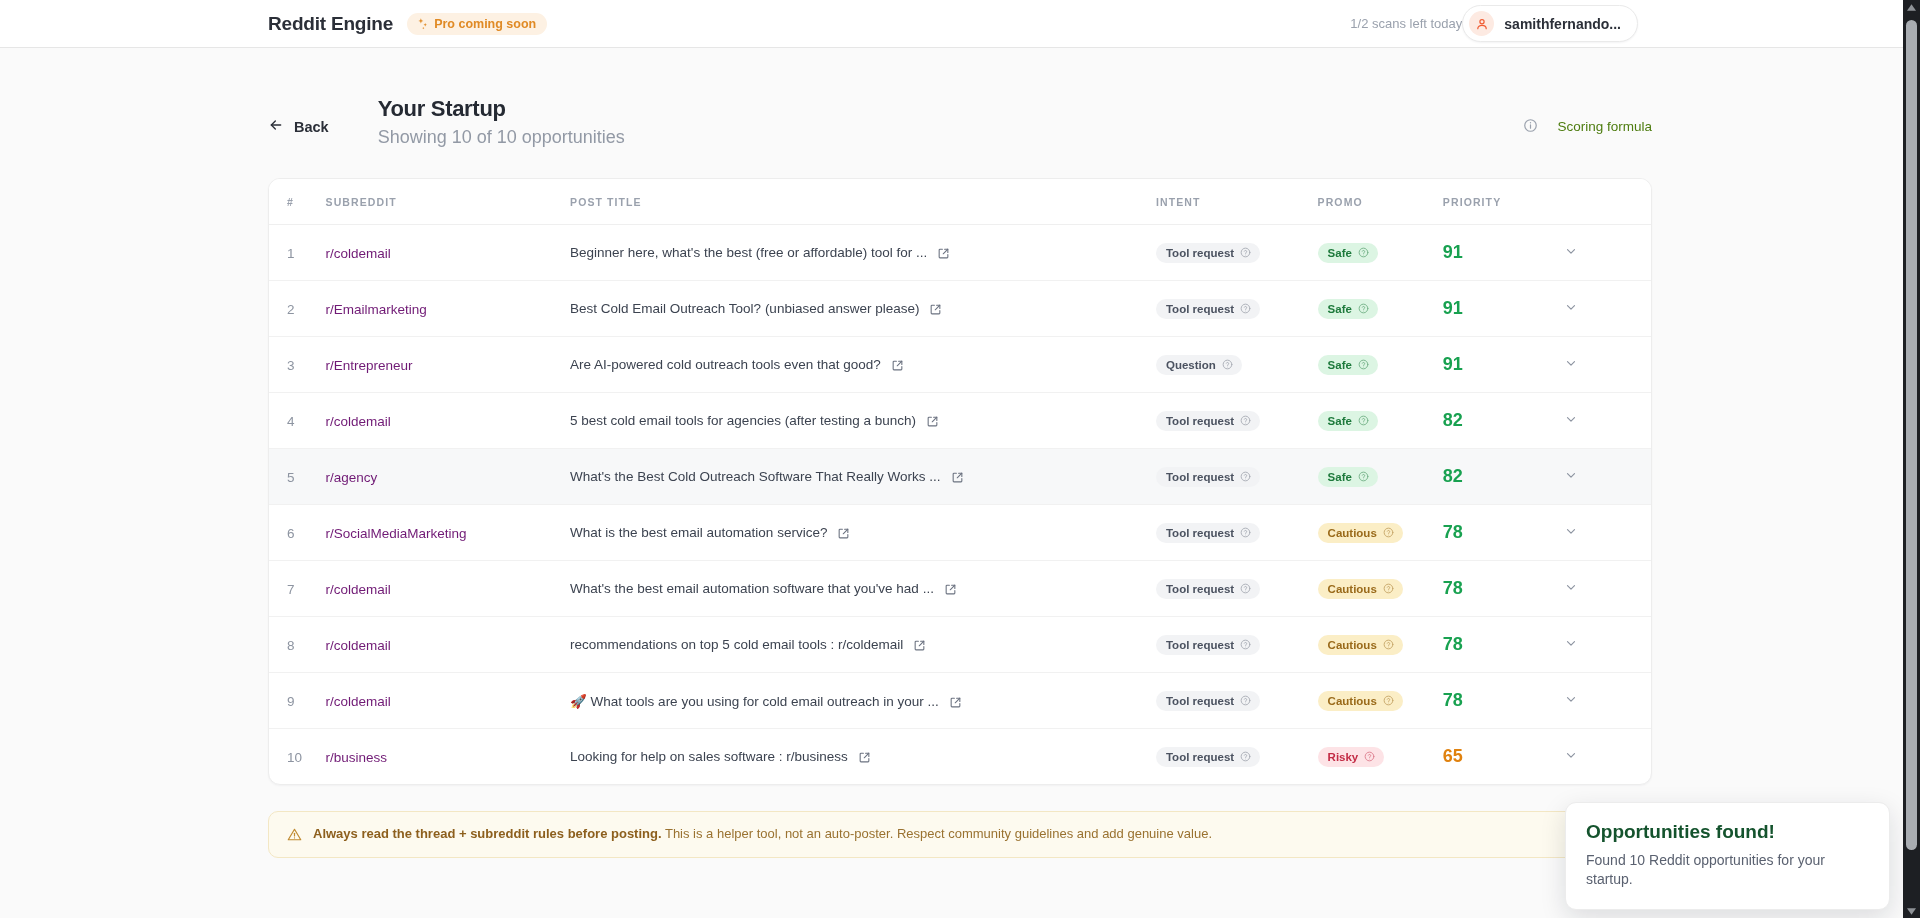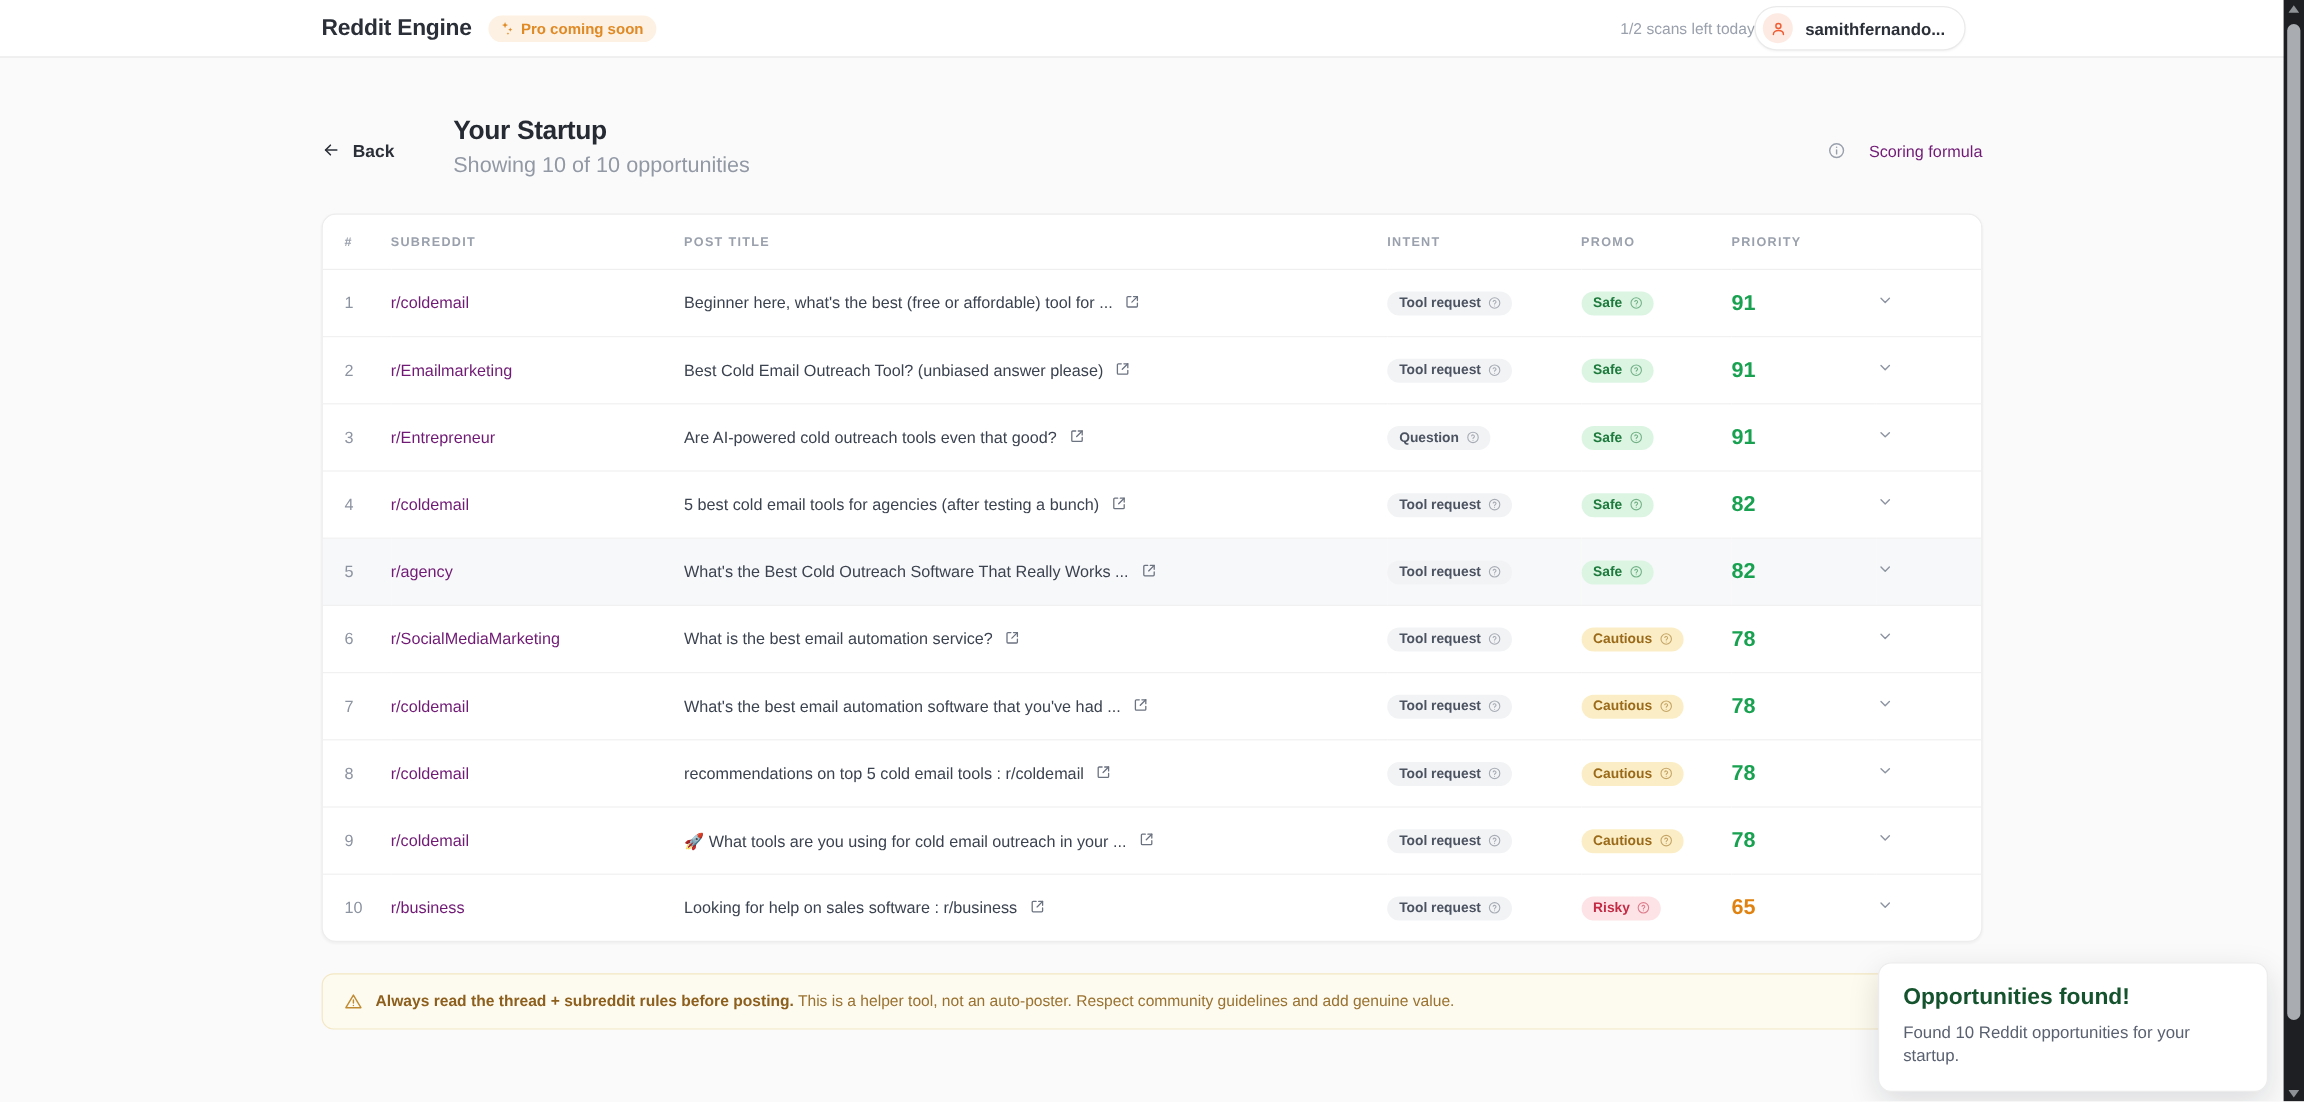--- a/index.html
+++ b/index.html
@@ -75,21 +75,21 @@
     white-space: nowrap;
   }
   .title-block { margin-left: 49px; }
   .page-title {
     font-size: 22px; font-weight: 700; color: #252a33; letter-spacing: -0.3px;
   }
   .page-sub { font-size: 18px; color: #9299a5; margin-top: 5px; }
   .scoring {
     margin-left: auto;
     display: flex; align-items: center; gap: 19px;
-    font-size: 13.5px; color: #701a75;
+    font-size: 13.5px; color: #4d7c0f;
     margin-top: 9px;
     cursor: pointer;
     white-space: nowrap;
   }
 
   
   .table-card {
     margin-top: 30px;
     background: #ffffff;
     border: 1px solid #ededed;
@@ -122,21 +122,21 @@
   }
   tbody tr:last-child td { border-bottom: none; }
   tbody tr.hl td { background: #f7f8f9; }
   thead th:first-child, tbody td:first-child { padding-left: 18px; }
 
   .cell-num { font-size: 13.5px; color: #8d94a1; }
   .cell-sub a, .cell-sub {
     font-size: 13.5px; color: #701a75; font-weight: 500;
     text-decoration: none; cursor: pointer;
   }
-  .title-cell { display: flex; align-items: flex-start; gap: 10px; }
+  .title-cell { display: flex; align-items: flex-end; gap: 10px; }
   .post-title {
     font-size: 13.5px; color: #3c4350;
     white-space: nowrap; overflow: hidden; text-overflow: ellipsis;
     max-width: 530px;
   }
   .ext-icon { flex: 0 0 auto; line-height: 0; cursor: pointer; }
 
   .pill {
     display: inline-flex; align-items: center; gap: 6px;
     border-radius: 999px;

